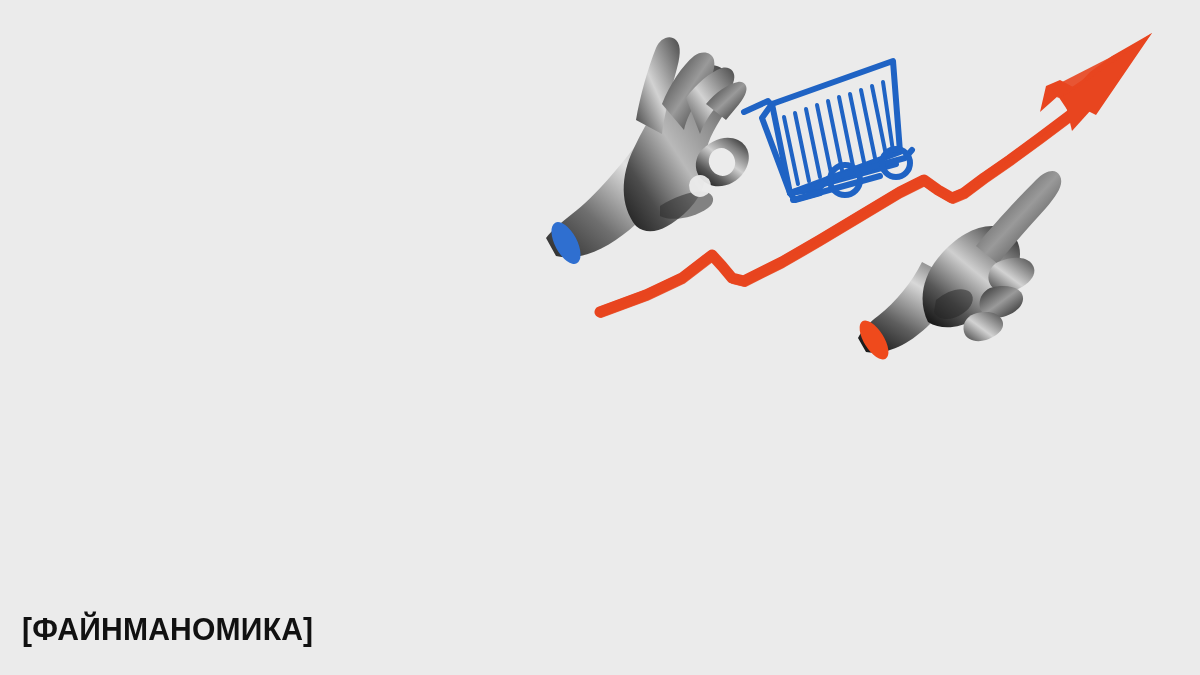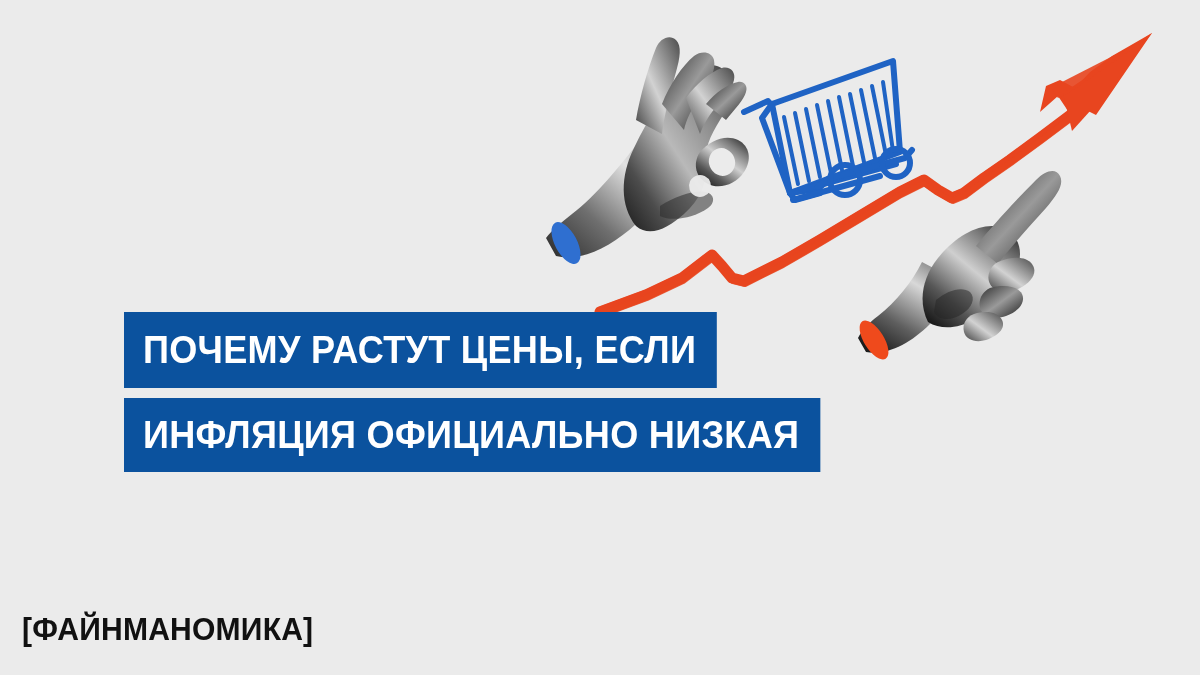--- a/index.html
+++ b/index.html
@@ -291,20 +291,16 @@
                  C 962 324, 966 317, 974 314 Z" fill="url(#fingerA)"></path>
 
         <path d="M936 300
                  C 948 290, 962 286, 970 292
                  C 976 298, 972 308, 962 314
                  C 950 322, 938 320, 934 312 Z" fill="#242424" opacity="0.5"></path>
       </g>
     </svg>
   </div>
 
-  <div id="headline">
-    <div class="headline-bar line1">ПОЧЕМУ РАСТУТ ЦЕНЫ, ЕСЛИ</div>
-    <div class="headline-bar line2">ИНФЛЯЦИЯ ОФИЦИАЛЬНО НИЗКАЯ</div>
-  </div>
 
   <div id="brand">[ФАЙНМАНОМИКА]</div>
 
 </div>
 
 </body></html>

